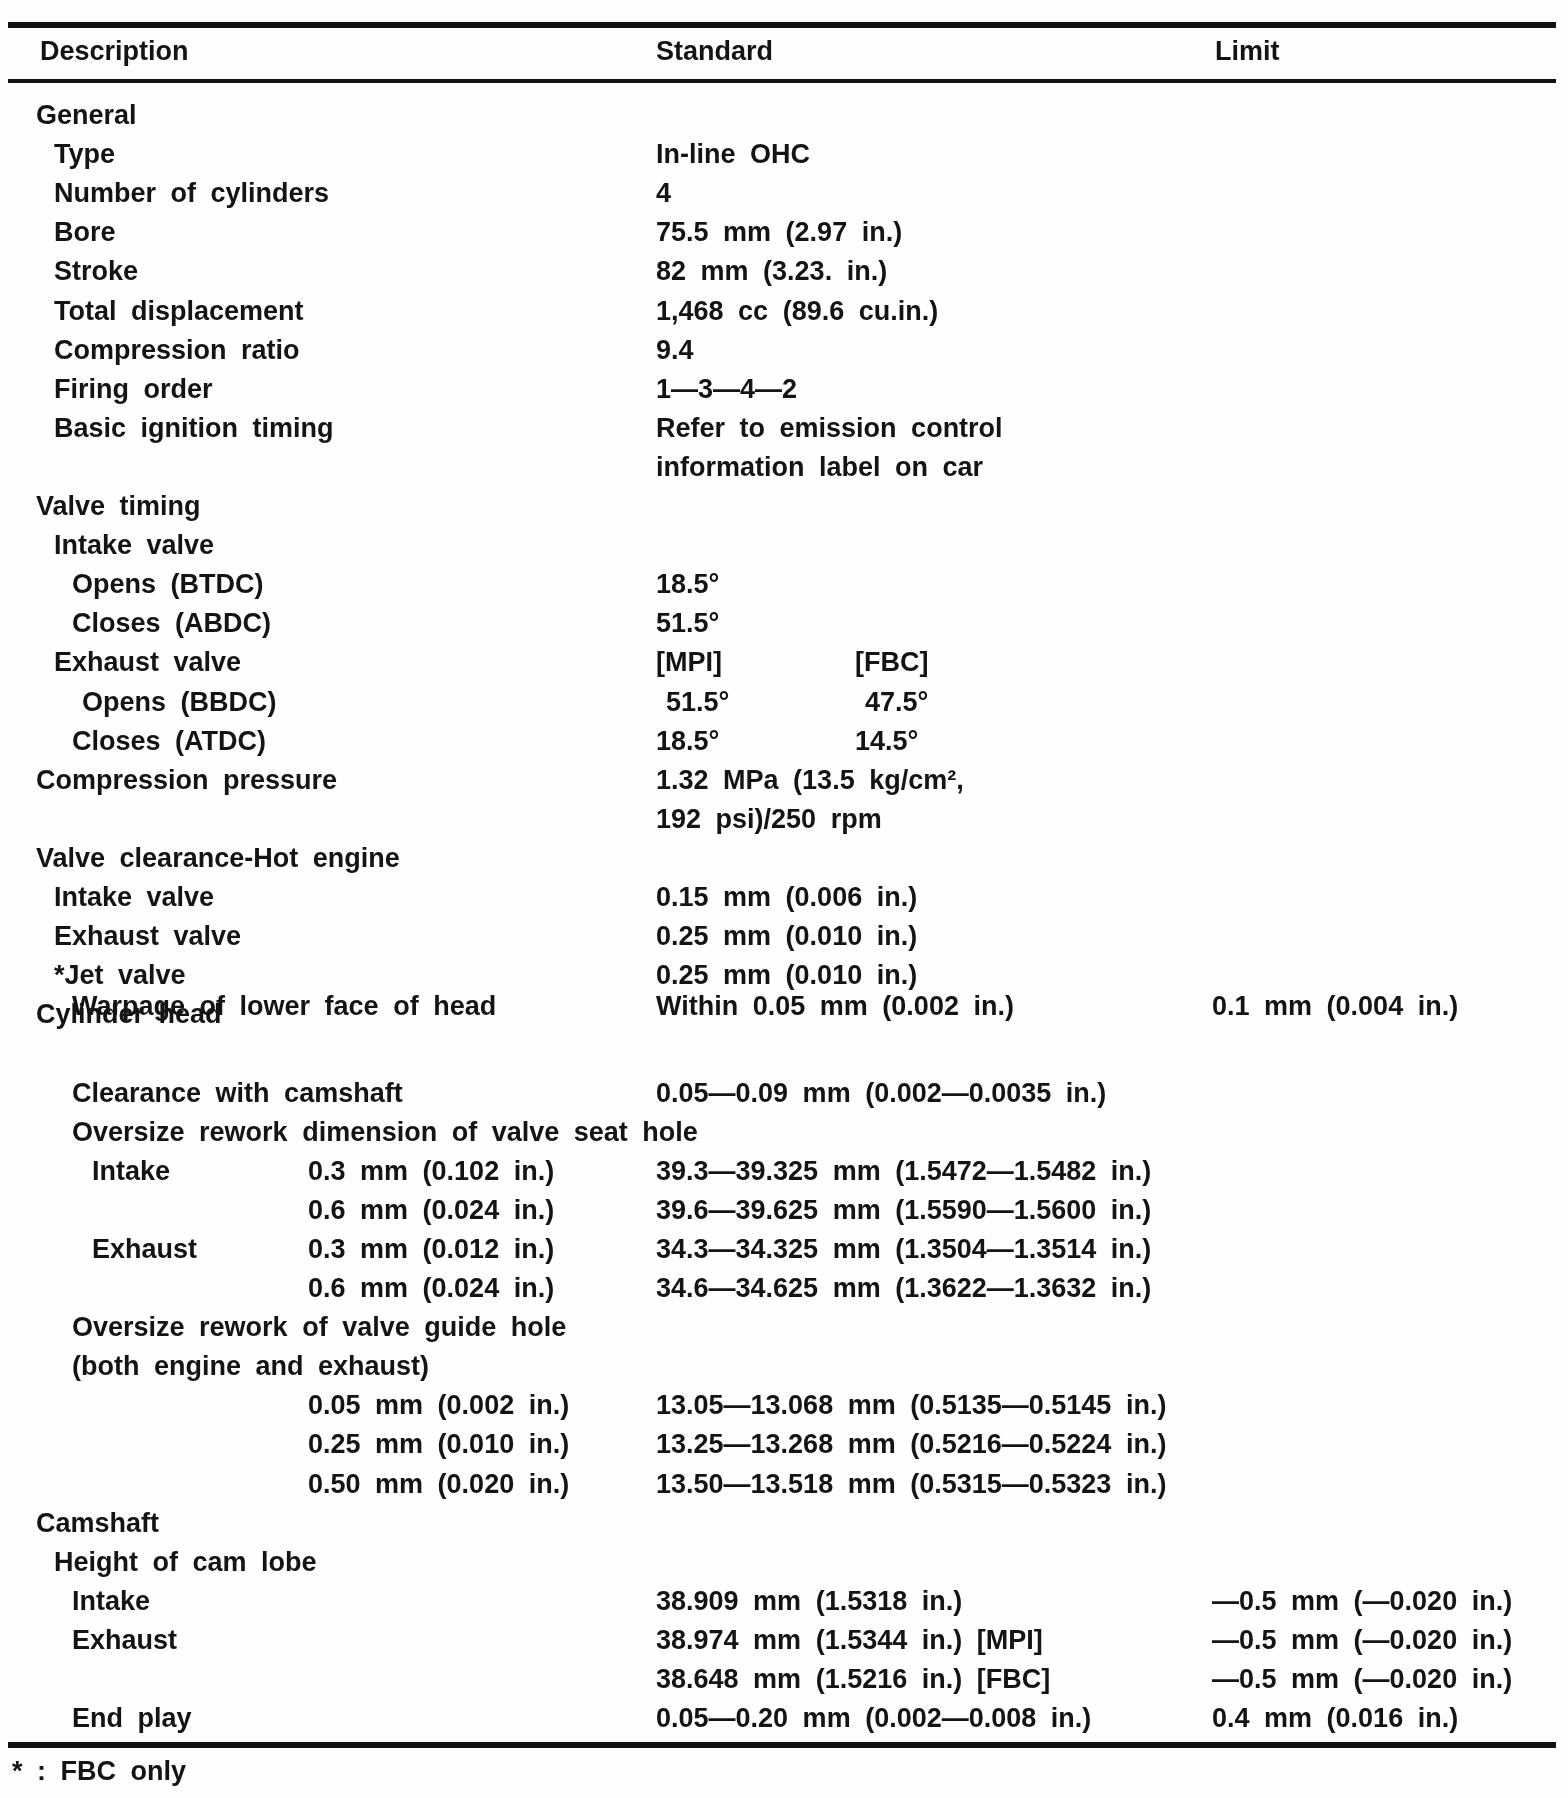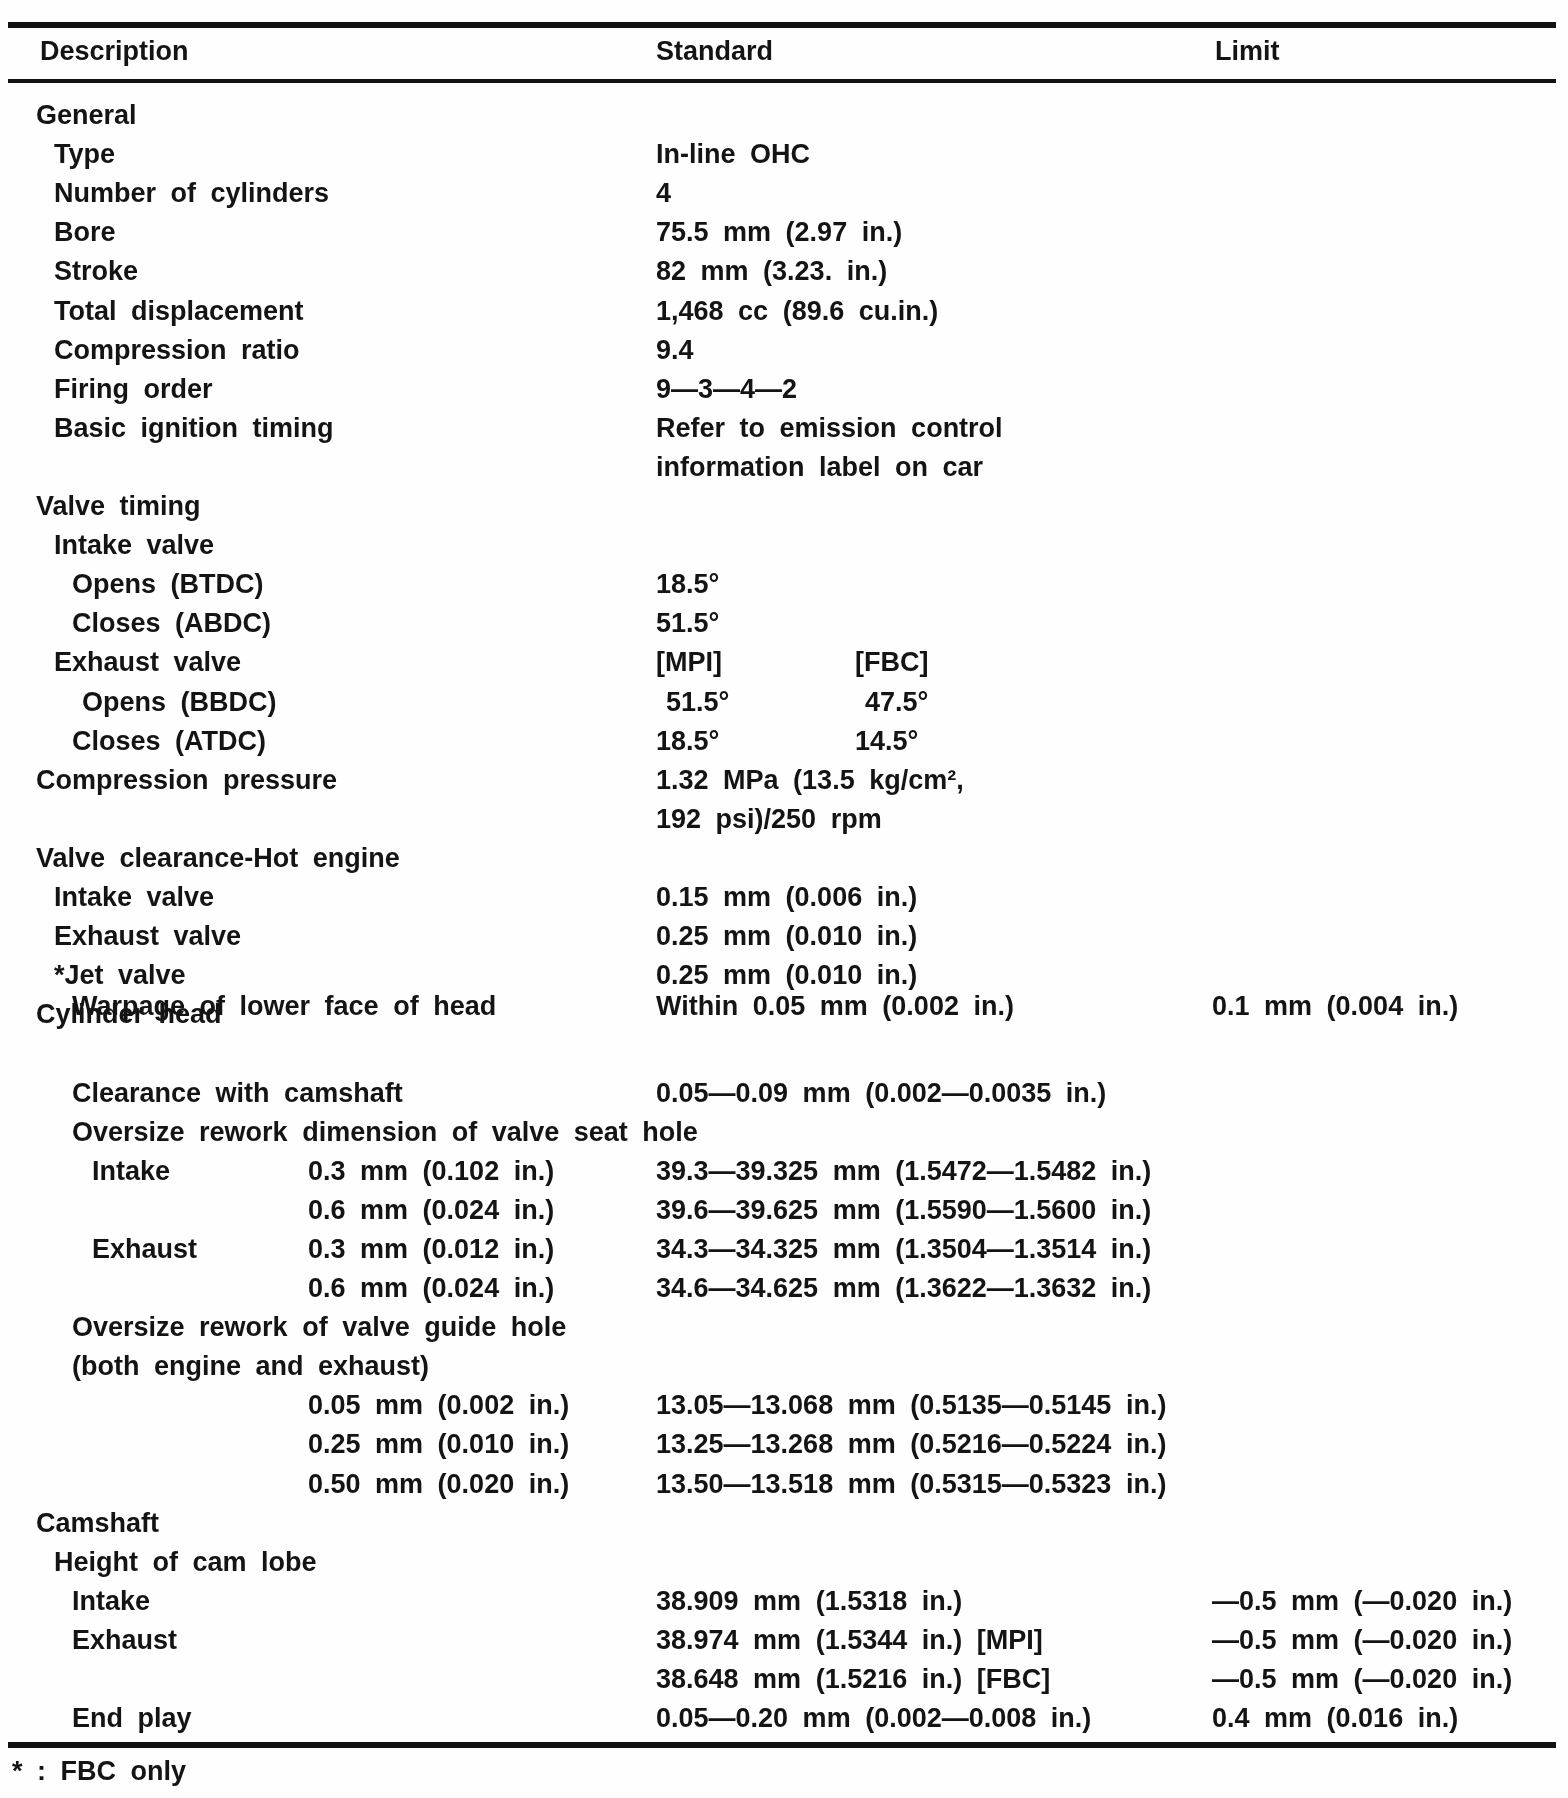--- a/index.html
+++ b/index.html
@@ -73,21 +73,21 @@
       <div class="row" style="top: 295.5px; padding-left: 16px;">
         <span class="cell c-desc l1">Total displacement</span>
         <span class="cell c-std">1,468 cc (89.6 cu.in.)</span>
       </div>
       <div class="row" style="top: 334.6px;">
         <span class="cell c-desc l1">Compression ratio</span>
         <span class="cell c-std">9.4</span>
       </div>
       <div class="row" style="top: 373.7px;">
         <span class="cell c-desc l1">Firing order</span>
-        <span class="cell c-std">9—3—4—2</span>
+        <span class="cell c-std">1—3—4—2</span>
       </div>
       <div class="row" style="top: 412.8px;">
         <span class="cell c-desc l1">Basic ignition timing</span>
         <span class="cell c-std">Refer to emission control</span>
       </div>
       <div class="row" style="top: 451.9px;">
         <span class="cell c-std">information label on car</span>
       </div>
       <div class="row" style="top: 491px;">
         <span class="cell c-desc l0">Valve timing</span>

